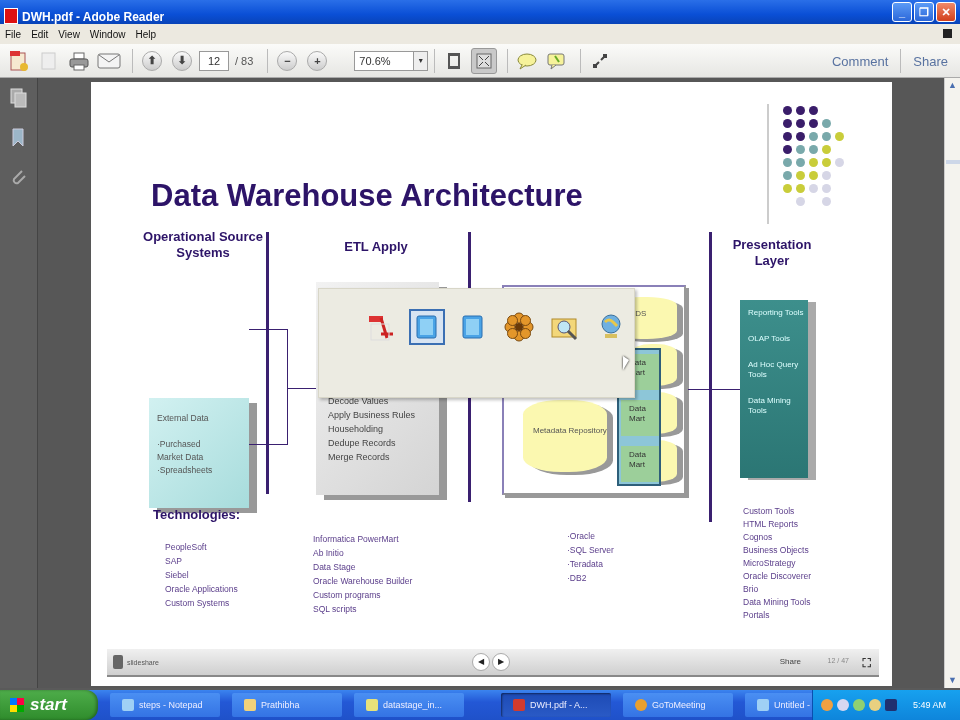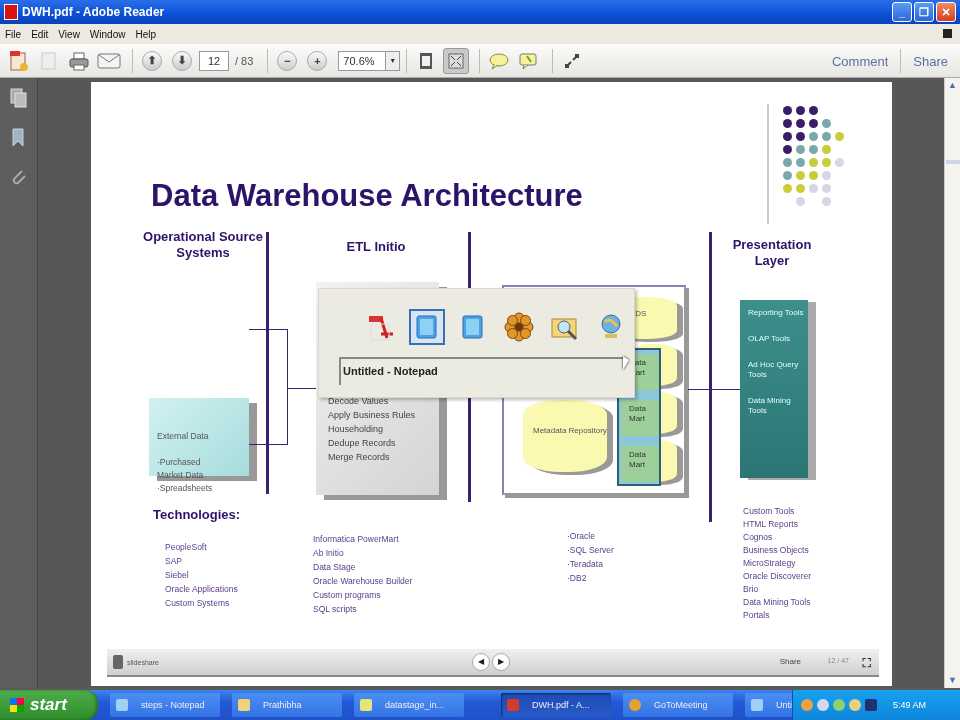--- a/index.html
+++ b/index.html
@@ -1,32 +1,32 @@
 <!DOCTYPE html>
 <html><head>
 <meta charset="utf-8">
 <style>
   * { box-sizing: border-box; margin: 0; padding: 0; }
   html, body { width: 960px; height: 720px; overflow: hidden; background: #5a5a5a; font-family: "Liberation Sans", sans-serif; }
-  .titlebar { position: absolute; left: 0; top: 0; width: 960px; height: 24px; background: linear-gradient(#2a6fe8, #0a4fd6 60%, #0843b8); color: #fff; font-weight: bold; font-size: 12px; display: flex; align-items: center; padding-left: 4px; }
+  .titlebar { position: absolute; left: 0; top: 0; width: 960px; height: 24px; background: linear-gradient(#2a6fe8, #0a4fd6 60%, #0843b8); color: #fff; font-weight: bold; font-size: 12px; display: flex; align-items: flex-end; padding-left: 4px; }
   .titlebar .app-icon { width: 14px; height: 16px; background: #d11; border: 1px solid #fff; margin-right: 4px; }
   .winbtns { position: absolute; right: 4px; top: 2px; display: flex; gap: 2px; }
   .winbtn { width: 20px; height: 20px; border: 1px solid #fff; border-radius: 3px; background: linear-gradient(#5c9bf6, #2b67d9); color: #fff; font-size: 11px; font-weight: bold; display: flex; align-items: center; justify-content: center; }
   .winbtn.close { background: linear-gradient(#f08a6a, #d2401b); }
   .menubar { position: absolute; left: 0; top: 24px; width: 960px; height: 20px; background: #ece9e0; display: flex; align-items: center; font-size: 10px; color: #111; }
   .menubar span { margin: 0 5px; }
   .menubar .doc-close { position: absolute; right: 8px; top: 5px; width: 9px; height: 9px; background: #222; }
   .toolbar { position: absolute; left: 0; top: 44px; width: 960px; height: 34px; background: linear-gradient(#fbfbf9, #e6e6e3); border-bottom: 1px solid #aaa; display: flex; align-items: center; padding-left: 6px; }
   .tb-btn { width: 26px; height: 26px; margin-right: 4px; display: flex; align-items: center; justify-content: center; border-radius: 3px; }
   .tb-btn.active { background: #c9c9c9; border: 1px solid #999; }
   .tb-sep { width: 1px; height: 24px; background: #bbb; margin: 0 6px; }
   .circle-btn { width: 20px; height: 20px; border-radius: 50%; background: linear-gradient(#fafafa, #ccc); border: 1px solid #aaa; display: flex; align-items: center; justify-content: center; font-size: 11px; color: #444; font-weight: bold; }
   .page-input { width: 30px; height: 20px; background: #fff; border: 1px solid #999; font-size: 11px; color: #333; text-align: center; line-height: 18px; }
   .page-total { font-size: 11px; color: #555; margin: 0 8px 0 6px; }
-  .zoom-select { display: flex; height: 20px; border: 1px solid #999; background: #fff; margin-left: 4px; }
+  .zoom-select { display: flex; height: 20px; border: 1px solid #999; background: #fff; margin-left: 20px; gap: 12px; }
   .zoom-select .val { width: 46px; font-size: 11px; color: #333; padding-left: 4px; line-height: 18px; }
   .zoom-select .arrow { width: 14px; border-left: 1px solid #999; font-size: 8px; text-align: center; line-height: 18px; color: #333; background: #eee; }
   .tb-right { position: absolute; right: 12px; top: 0; height: 34px; display: flex; align-items: center; font-size: 13px; color: #5872a0; }
   .tb-right .sep { width: 1px; height: 24px; background: #bbb; margin: 0 12px; }
   .leftnav { position: absolute; left: 0; top: 78px; width: 38px; height: 610px; background: #5e5e5e; border-right: 1px solid #444; }
   .leftnav .nav-icon { position: absolute; left: 10px; width: 18px; height: 20px; }
   .doc-area { position: absolute; left: 38px; top: 78px; width: 906px; height: 610px; background: #575757; }
   .page { position: absolute; left: 91px; top: 82px; width: 801px; height: 604px; background: #fff; }
   .vscroll { position: absolute; left: 944px; top: 78px; width: 16px; height: 610px; background: #f4f3ee; border-left: 1px solid #ccc; }
   .vscroll .arr { width: 15px; height: 15px; color: #4a6fb0; font-size: 9px; text-align: center; line-height: 15px; }
@@ -58,24 +58,24 @@
   .viewer-bar .fs { position: absolute; right: 8px; top: 7px; font-size: 12px; color: #333; font-weight: bold; }
   .switcher { position: absolute; left: 318px; top: 288px; width: 317px; height: 110px; background: #ecebe2; border: 1px solid #d8d6c8; box-shadow: 2px 2px 3px rgba(0,0,0,0.25); }
   .sw-icons { position: absolute; left: 44px; top: 20px; display: flex; gap: 10px; }
   .sw-icon { width: 36px; height: 36px; display: flex; align-items: center; justify-content: center; }
   .sw-icon.selected { border: 2px solid #3b6fb3; background: #d8e4f2; }
   .sw-label { position: absolute; left: 20px; top: 68px; width: 284px; height: 28px; border-top: 2px solid #888; border-left: 2px solid #888; font-size: 11px; font-weight: bold; color: #222; padding: 6px 0 0 2px; }
   .cursor { position: absolute; left: 623px; top: 356px; width: 0; height: 0; border-left: 6px solid #fff; border-top: 4px solid transparent; border-bottom: 10px solid transparent; filter: drop-shadow(0 0 1px #000); }
   .taskbar { position: absolute; left: 0; top: 690px; width: 960px; height: 30px; background: linear-gradient(#3b84ef, #2358d6 40%, #1f51c9); display: flex; align-items: center; }
   .start { width: 98px; height: 30px; background: linear-gradient(#4ead4a, #2f8c2c); border-radius: 0 12px 12px 0; color: #fff; font-style: italic; font-weight: bold; font-size: 17px; display: flex; align-items: center; padding-left: 10px; gap: 6px; box-shadow: inset -2px 0 3px rgba(0,0,0,0.3); }
   .start .flag { width: 14px; height: 14px; background: conic-gradient(#f04 0 25%, #0a0 0 50%, #fd0 0 75%, #07f 0); }
-  .task { height: 24px; margin-left: 12px; width: 110px; background: linear-gradient(#4a8ff3, #3473e4); border-radius: 2px; color: #eef; font-size: 9px; display: flex; align-items: center; padding-left: 6px; gap: 13px; overflow: hidden; white-space: nowrap; }
+  .task { height: 24px; margin-left: 12px; width: 110px; background: linear-gradient(#4a8ff3, #3473e4); border-radius: 2px; color: #eef; font-size: 9px; display: flex; align-items: center; padding-left: 12px; gap: 5px; overflow: hidden; white-space: nowrap; }
   .task.active { background: linear-gradient(#1d4bb5, #2a5ac6); box-shadow: inset 1px 1px 2px rgba(0,0,0,0.5); margin-left: 37px; }
   .task .ti { width: 12px; height: 12px; border-radius: 2px; flex: none; }
-  .tray { position: absolute; right: 0; top: 0; width: 168px; height: 30px; background: linear-gradient(#17a1ef, #0e85db); border-left: 1px solid #0a4fb0; display: flex; align-items: center; padding-left: 8px; gap: 4px; }
+  .tray { position: absolute; right: 0; top: 0; width: 148px; height: 30px; background: linear-gradient(#17a1ef, #0e85db); border-left: 1px solid #0a4fb0; display: flex; align-items: center; padding-left: 8px; gap: 4px; }
   .tray .tic { width: 12px; height: 12px; border-radius: 50%; }
   .tray .clock { color: #fff; font-size: 9px; margin-left: 12px; }
 </style>
 </head>
 <body>
 
 <div class="titlebar">
   <span class="app-icon"></span>
   <span>DWH.pdf - Adobe Reader</span>
   <div class="winbtns">
@@ -237,28 +237,28 @@
       <div class="dot" style="left:13px;top:78px;background:#c9cd3a"></div>
       <div class="dot" style="left:26px;top:78px;background:#d6d6e6"></div>
       <div class="dot" style="left:39px;top:78px;background:#d6d6e6"></div>
     <div class="dot" style="left:13px;top:91px;background:#d6d6e6"></div>
       <div class="dot" style="left:39px;top:91px;background:#d6d6e6"></div>
   </div>
 
   <div class="p-title">Data Warehouse Architecture</div>
 
   <div class="col-h" style="left:52px;top:147px;width:120px">Operational Source Systems</div>
-  <div class="col-h" style="left:240px;top:157px;width:90px">ETL Initio</div>
+  <div class="col-h" style="left:240px;top:157px;width:90px">ETL Apply</div>
   <div class="col-h" style="left:636px;top:155px;width:90px">Presentation Layer</div>
 
   <div class="vline" style="left:175px;top:150px;height:262px"></div>
   <div class="vline" style="left:377px;top:150px;height:270px"></div>
   <div class="vline" style="left:618px;top:150px;height:290px"></div>
 
-  <div class="src-box" style="left:58px;top:316px;width:100px;height:78px;padding-top:32px">
+  <div class="src-box" style="left:58px;top:316px;width:100px;height:110px;padding-top:14px">
     <div>External Data</div>
     <div>&nbsp;</div>
     <div>·Purchased</div>
     <div>Market Data</div>
     <div>·Spreadsheets</div>
   </div>
 
   <div class="hline" style="left:158px;top:247px;width:38px"></div>
   <div class="hline" style="left:158px;top:362px;width:38px"></div>
   <div class="vline" style="left:196px;top:247px;width:1px;height:116px"></div>
@@ -385,21 +385,20 @@
         </svg>
     </div>
     <div class="sw-icon">
       <svg width="28" height="30">
           <circle cx="14" cy="12" r="9" fill="#6fb0e0" stroke="#3a6f9a"></circle>
           <path d="M8 10 Q12 6 16 10 T20 14" stroke="#e8c84a" stroke-width="3" fill="none"></path>
           <rect x="8" y="22" width="12" height="4" fill="#d8c060"></rect>
         </svg>
     </div>
   </div>
-  <div class="sw-label">Untitled - Notepad</div>
 </div>
 <div class="cursor"></div>
 
 <div class="taskbar">
   <div class="start">
     <span class="flag"></span>
     <span>start</span>
   </div>
   <div class="task">
     <span class="ti" style="background:#9fd0f5"></span>

